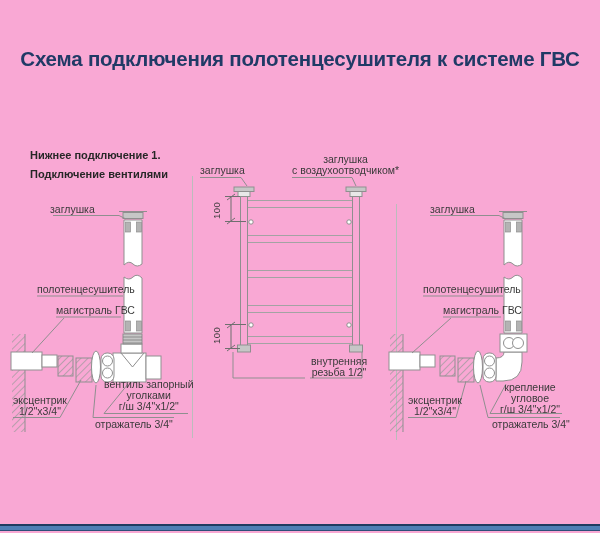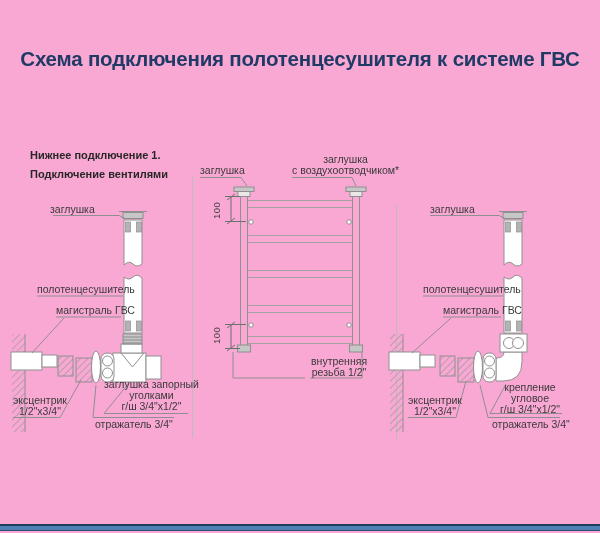--- a/index.html
+++ b/index.html
@@ -210,21 +210,21 @@
     </g>
   </svg>
 
   <div class="hdg" id="l-h1">Нижнее подключение 1.</div>
   <div class="hdg" id="l-h2">Подключение вентилями</div>
 
   <div class="lbl" id="l-plug">заглушка</div>
   <div class="lbl" id="l-rail">полотенцесушитель</div>
   <div class="lbl" id="l-main">магистраль ГВС</div>
   <div class="lbl" id="l-valve">
-    <span>заглушка запорный</span>
+    <span>вентиль запорный</span>
     <span>уголками</span>
     <span>г/ш 3/4"x1/2"</span>
   </div>
   <div class="lbl" id="l-ecc">
     <span>эксцентрик</span>
     <span>1/2"x3/4"</span>
   </div>
   <div class="lbl" id="l-refl">отражатель 3/4"</div>
 
   <div class="lbl" id="m-plug">заглушка</div>

